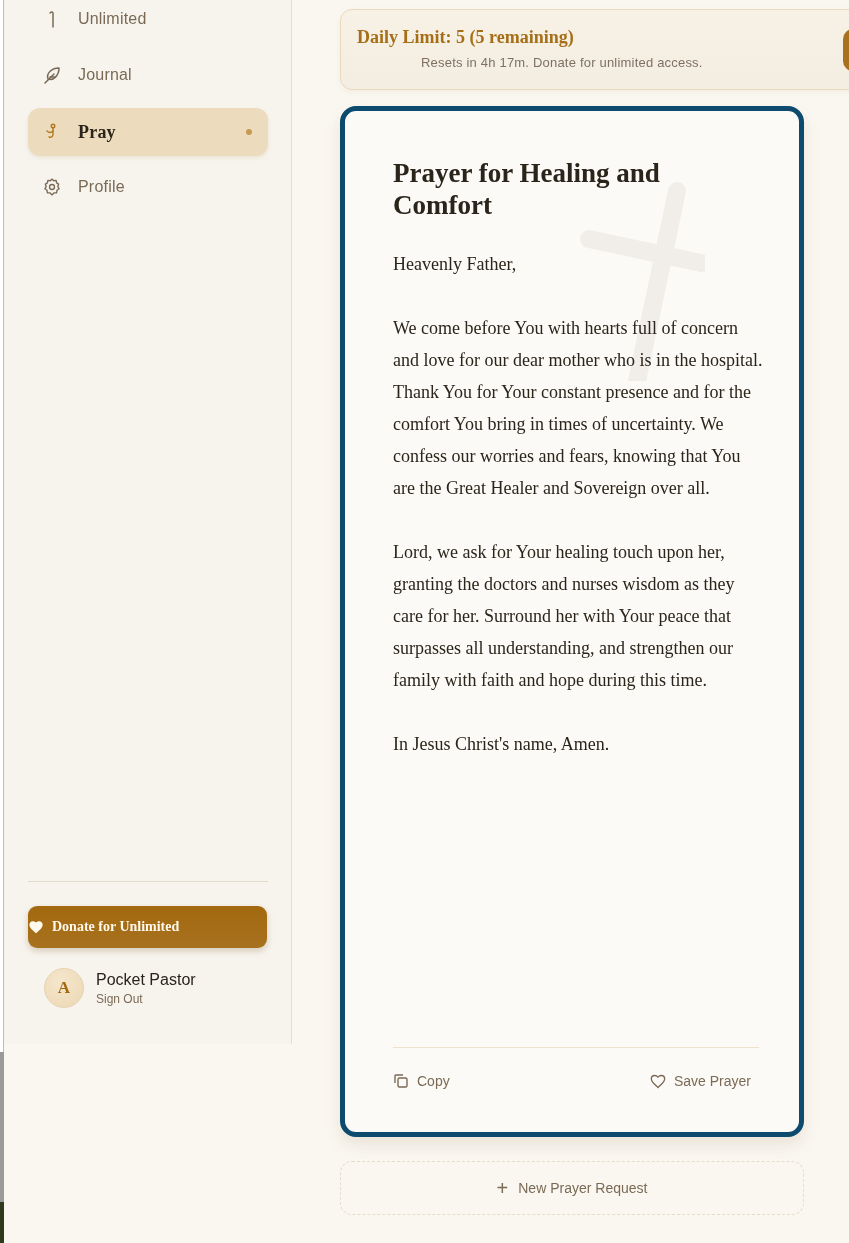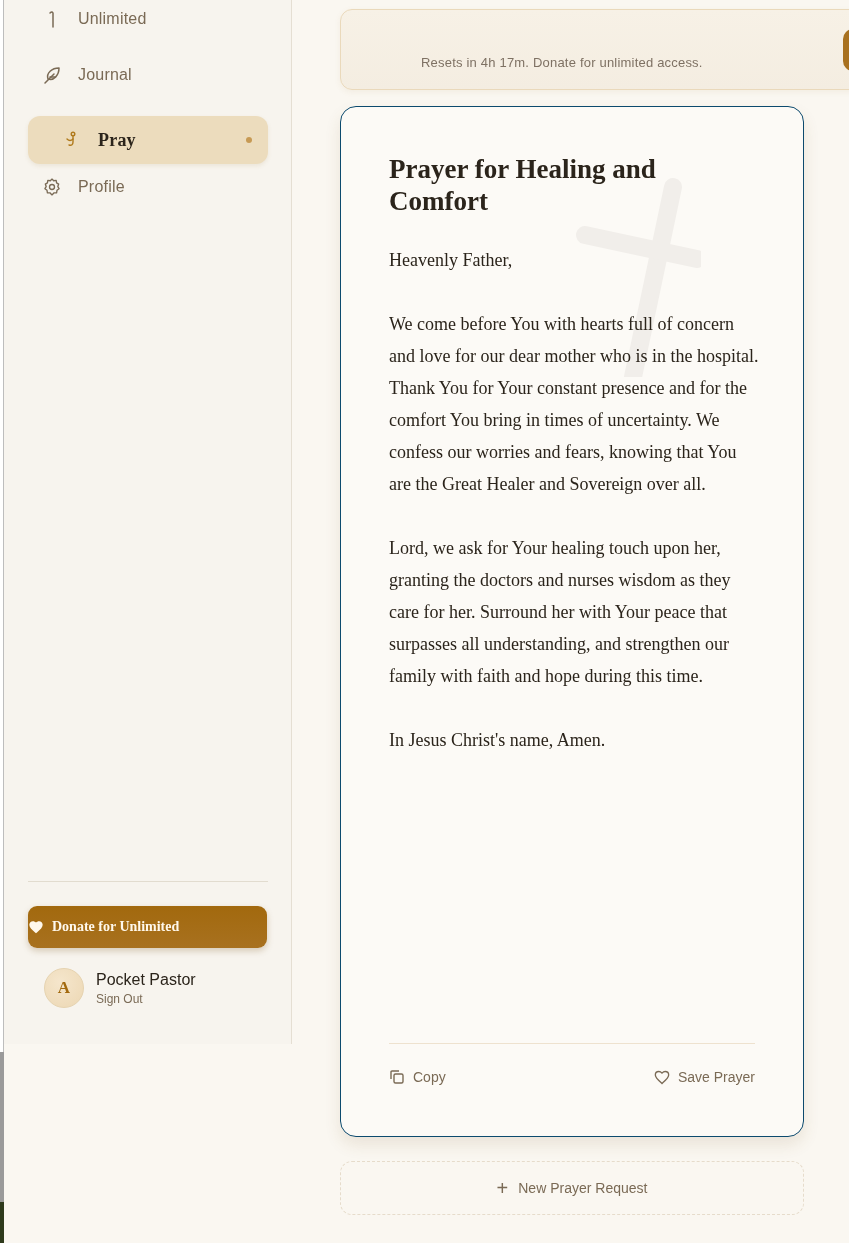--- a/index.html
+++ b/index.html
@@ -75,21 +75,21 @@
   }
   .limit-sub { position: absolute; left: 32px; top: 45px; font-size: 13px; color: #7e7163; letter-spacing: 0.2px; margin-left: 48px; }
   .limit-action {
     position: absolute; left: 502px; top: 19px; width: 40px; height: 42px;
     border-radius: 10px; background: #a8711f; cursor: pointer;
   }
 
   .prayer-card {
     position: absolute; left: 340px; top: 106px; width: 464px; height: 1031px;
     background: #fcfaf6;
-    border: 1px solid #0c4a6e; border-radius: 16px;
+    border: 5px solid #0c4a6e; border-radius: 16px;
     box-shadow: 0 8px 16px rgba(120,90,40,0.12);
     overflow: hidden;
   }
   .cross { position: absolute; left: 230px; top: 70px; width: 130px; height: 200px; }
   .prayer-title {
     position: absolute; left: 48px; top: 46px; width: 330px;
     font-family: "Liberation Serif", serif; font-weight: bold; font-size: 27px; line-height: 32px;
     color: #2b241b;
   }
   .prayer-body {
@@ -139,21 +139,21 @@
     <span class="icon">
       <svg width="20" height="20" viewBox="0 0 20 20" fill="none" stroke="#7a6a55" stroke-width="1.5" stroke-linecap="round" stroke-linejoin="round">
         <path d="M3 18 L12 9"></path>
           <path d="M6 14 C4 8 10 3 17 3 C17 10 12 16 6 14 Z"></path>
           <path d="M8 12 H13"></path>
       </svg>
     </span>
     <span class="label">Journal</span>
   </div>
 
-  <div class="nav-item active" style="top:116px;padding-left:20px;">
+  <div class="nav-item active" style="top:108px;">
     <span class="icon">
       <svg width="20" height="20" viewBox="0 0 20 20" fill="none" stroke="#b07a1c" stroke-width="1.4" stroke-linecap="round">
         <circle cx="11" cy="4" r="1.8"></circle>
           <path d="M11 6 L11 12 Q11 16 7 15"></path>
           <path d="M5 9 Q8 12 11 9"></path>
       </svg>
     </span>
     <span class="label">Pray</span>
     <span class="dot"></span>
   </div>
@@ -180,20 +180,21 @@
   <div class="user-row">
     <div class="avatar">A</div>
     <div class="user-meta">
       <div class="user-name">Pocket Pastor</div>
       <div class="sign-out">Sign Out</div>
     </div>
   </div>
 </aside>
 
 <section class="limit-card">
+  <div class="limit-title">Daily Limit: 5 (5 remaining)</div>
   <div class="limit-sub">Resets in 4h 17m. Donate for unlimited access.</div>
   <div class="limit-action"></div>
 </section>
 
 <article class="prayer-card">
   <svg class="cross" viewBox="0 0 130 200">
     <g stroke="#f1eeea" stroke-width="18" stroke-linecap="round" fill="none">
       <line x1="102" y1="10" x2="62" y2="200"></line>
       <line x1="14" y1="58" x2="126" y2="82"></line>
     </g>

